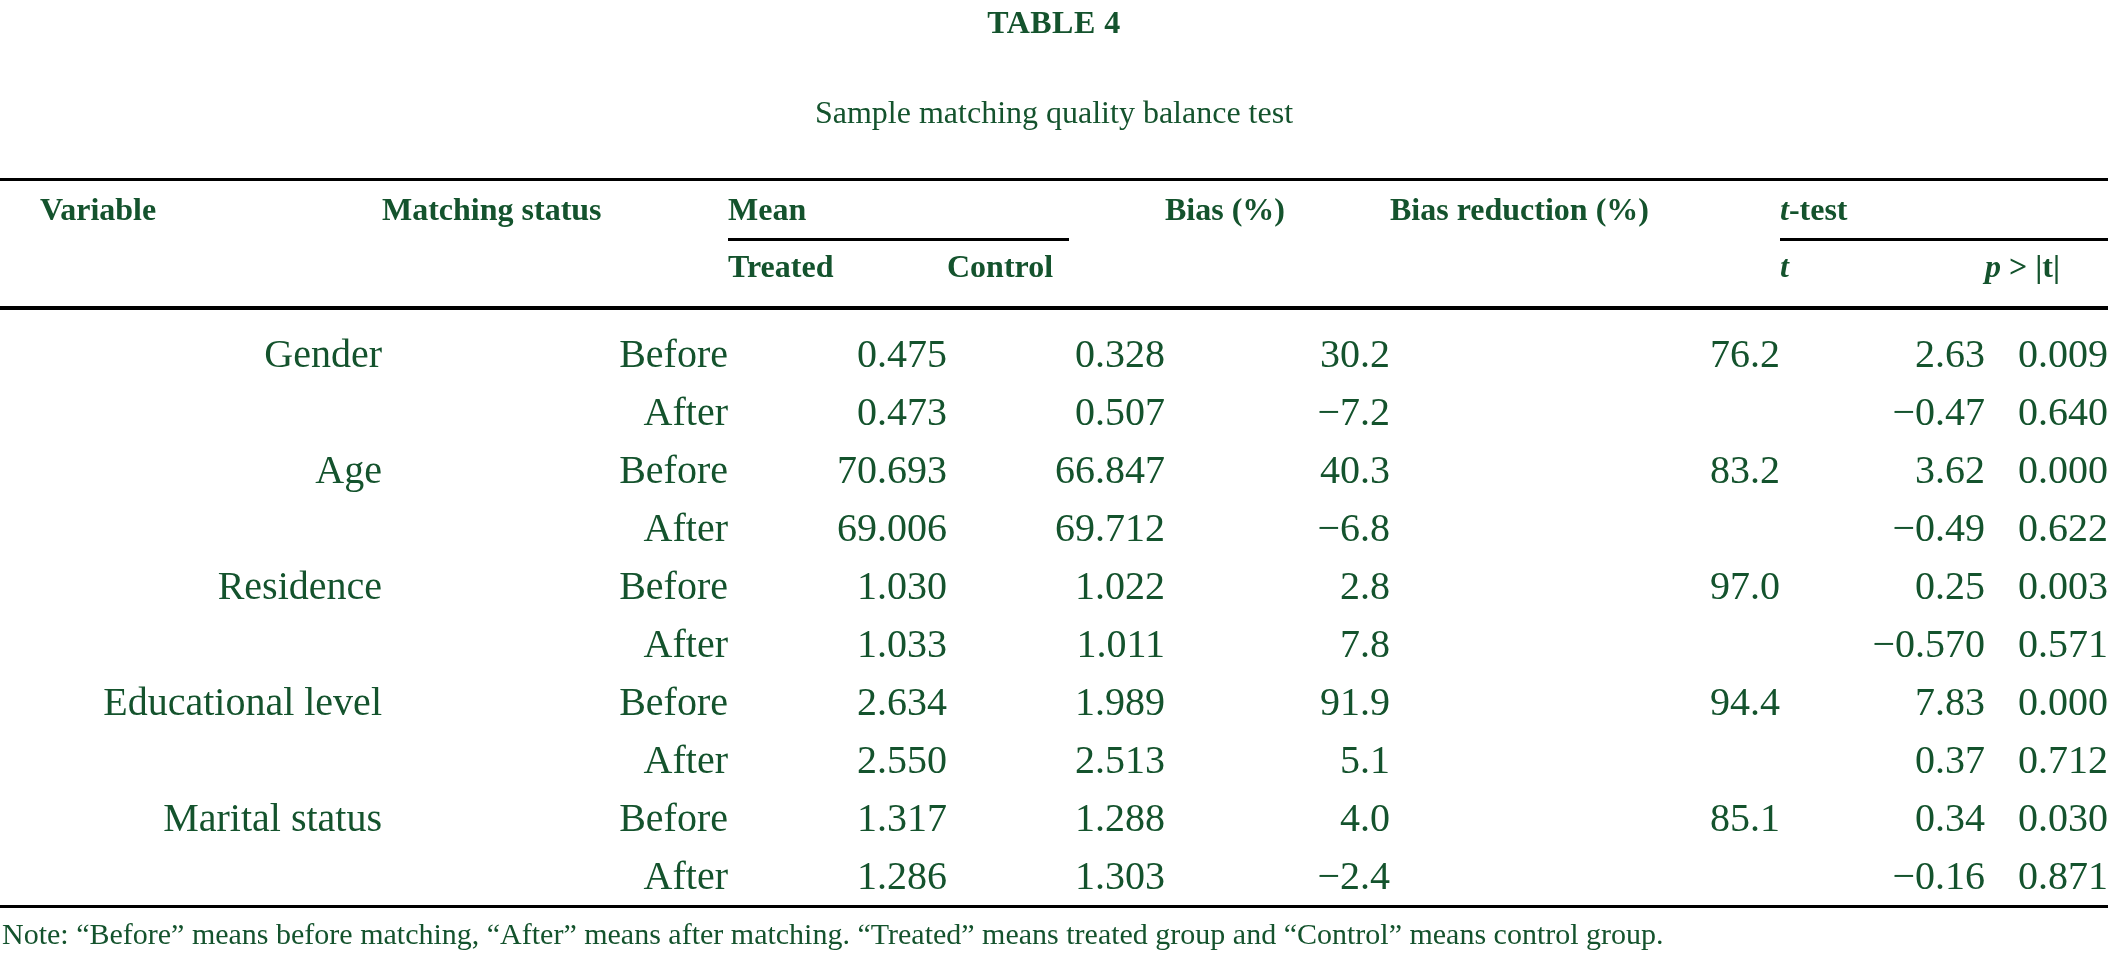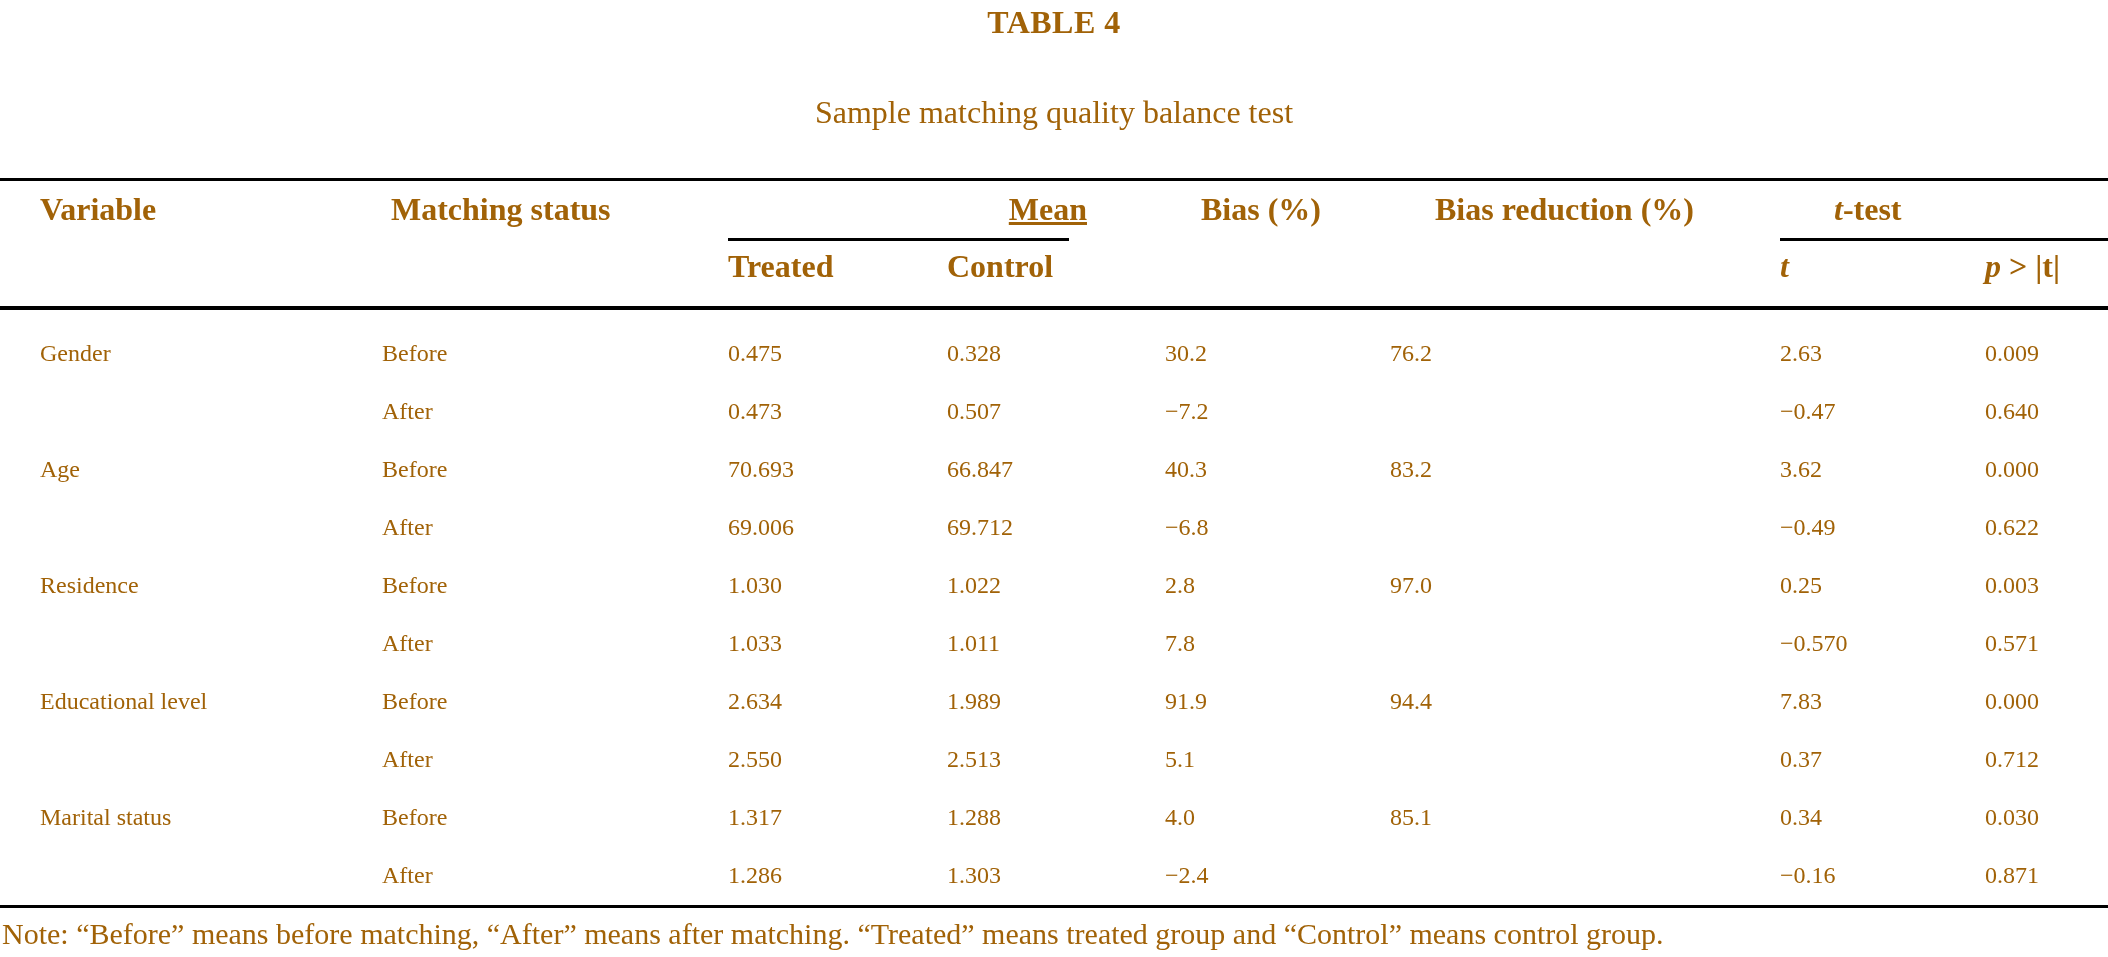--- a/index.html
+++ b/index.html
@@ -1,19 +1,19 @@
 <!DOCTYPE html>
 <html><head>
 <meta charset="utf-8">
 <style>
   html,body{margin:0;padding:0;background:#fff;}
   .sheet{
     position:relative;
     width:2108px;height:957px;
-    background:#ffffff;color:#a16207;
+    background:#ffffff;color:#14532d;
     font-family:"Liberation Serif","DejaVu Serif",serif;
     overflow:hidden;
   }
   .title{
     position:absolute;top:4px;left:0;width:2108px;
     text-align:center;font-size:32px;font-weight:bold;line-height:36px;
     letter-spacing:0.5px;
   }
   .subtitle{
     position:absolute;top:92px;left:0;width:2108px;
@@ -26,33 +26,33 @@
   .midrule{position:absolute;top:238px;height:3px;background:#000;}
   .midrule-mean{left:728px;width:341px;}
   .midrule-ttest{left:1780px;width:328px;}
   .grid{
     display:grid;
     grid-template-columns:342px 346px 219px 218px 225px 390px 205px 1fr;
     padding-left:40px;
     box-sizing:border-box;
     width:2108px;
   }
-  .hrow1{position:absolute;top:181px;height:57px;align-items:center;font-weight:bold;font-size:32px;gap:9px;}
+  .hrow1{position:absolute;top:181px;height:57px;align-items:center;font-weight:bold;font-size:32px;}
   .hrow2{position:absolute;top:234px;height:65px;align-items:center;font-weight:bold;font-size:32px;}
   .hspan-mean{grid-column:3/5;}
-  .hspan-mean .inner{width:341px;text-align:right;text-decoration:underline;}
+  .hspan-mean .inner{width:341px;text-align:left;}
   .hspan-ttest{grid-column:7/9;text-align:left;}
   .c7{grid-column:7;}
   .c8{grid-column:8;}
   .ital{font-style:italic;}
   .tbody{
     position:absolute;top:310px;left:0;width:2108px;
     padding-top:14px;box-sizing:border-box;
   }
-  .trow{height:58.1px;align-items:center;font-size:24px;}
+  .trow{height:58.1px;align-items:center;font-size:40px;text-align:right;}
   .note{
     position:absolute;top:916px;left:2px;width:2090px;
     font-size:30px;line-height:36px;
   }
 </style>
 </head>
 <body>
 
 <div class="sheet">
 

